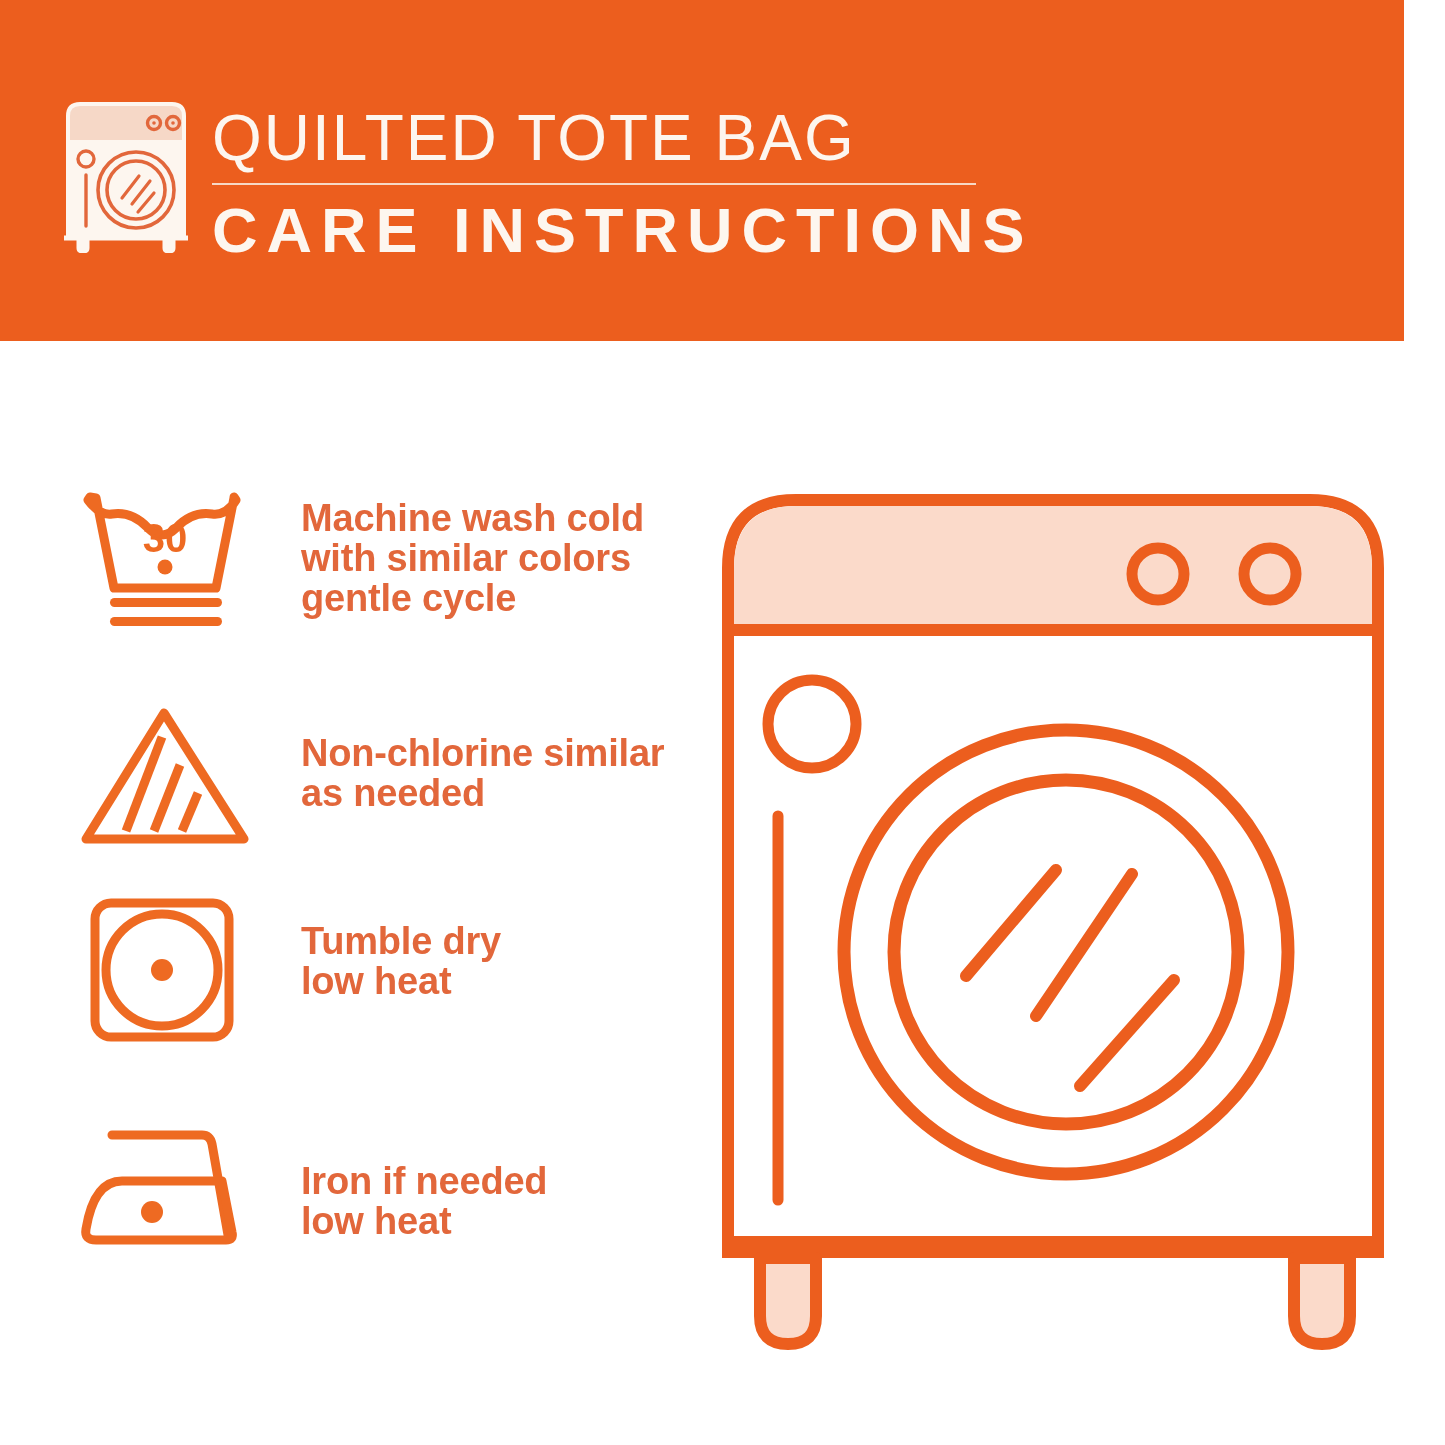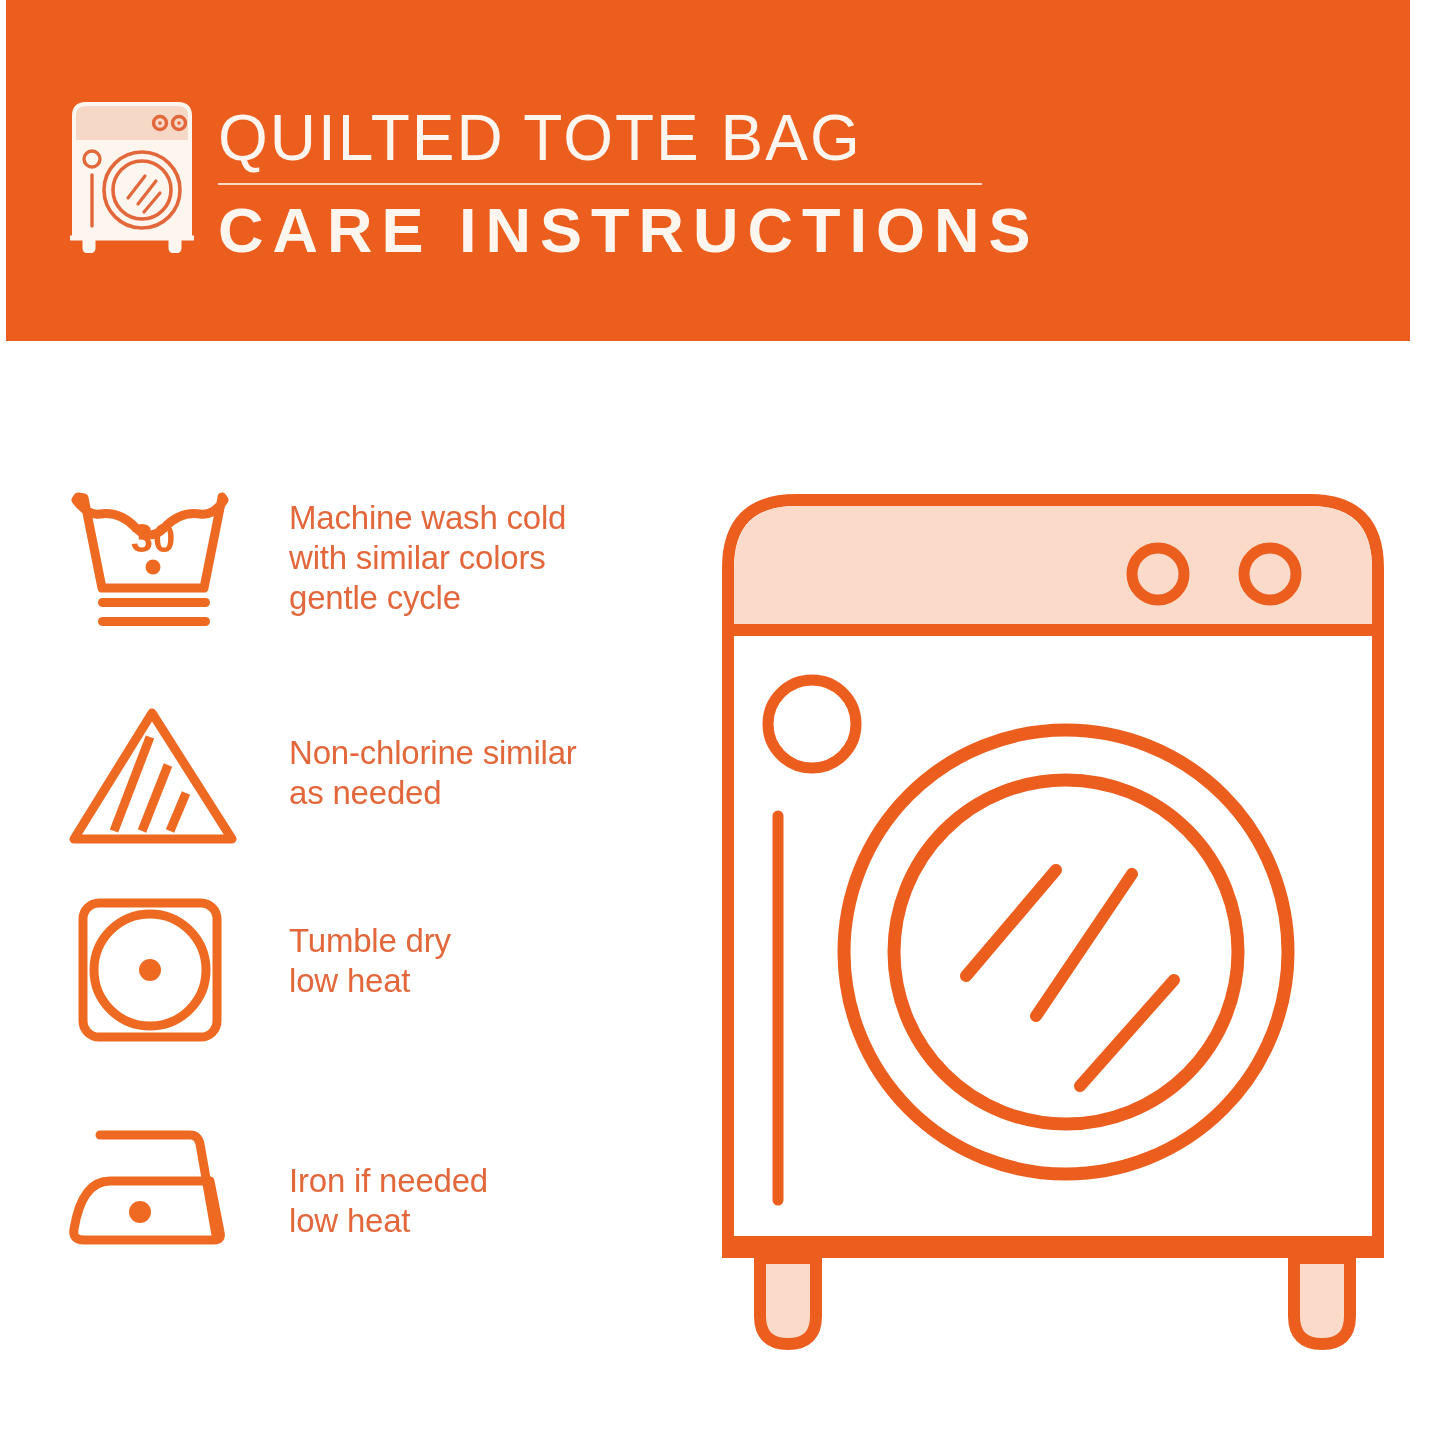--- a/index.html
+++ b/index.html
@@ -19,21 +19,20 @@
   }
 
   
   #header {
     position: absolute;
     left: 0;
     top: 0;
     width: 1404px;
     height: 341px;
     background: #EC5E1E;
-    margin-left: 6px;
   }
   #header-logo {
     position: absolute;
     left: 60px;
     top: 98px;
     width: 132px;
     height: 155px;
   }
   #header-text {
     position: absolute;
@@ -63,40 +62,41 @@
     font-weight: 700;
     white-space: nowrap;
   }
 
   
   #care-list {
     position: absolute;
     left: 0;
     top: 470px;
     width: 700px;
+    padding-left: 12px;
   }
   .care-row {
     position: relative;
     height: 211px;
   }
   .care-symbol {
     position: absolute;
     left: 64px;
     top: 0;
     width: 180px;
     height: 180px;
   }
   .care-text {
     position: absolute;
     left: 289px;
     width: 400px;
     color: #E2673B;
-    font-size: 33px;
+    font-size: 38px;
     line-height: 40px;
-    font-weight: 400;
+    font-weight: 700;
     letter-spacing: -0.2px;
   }
   .care-text span { display: block; }
 
   
   #washer {
     position: absolute;
     left: 718px;
     top: 478px;
     width: 670px;

